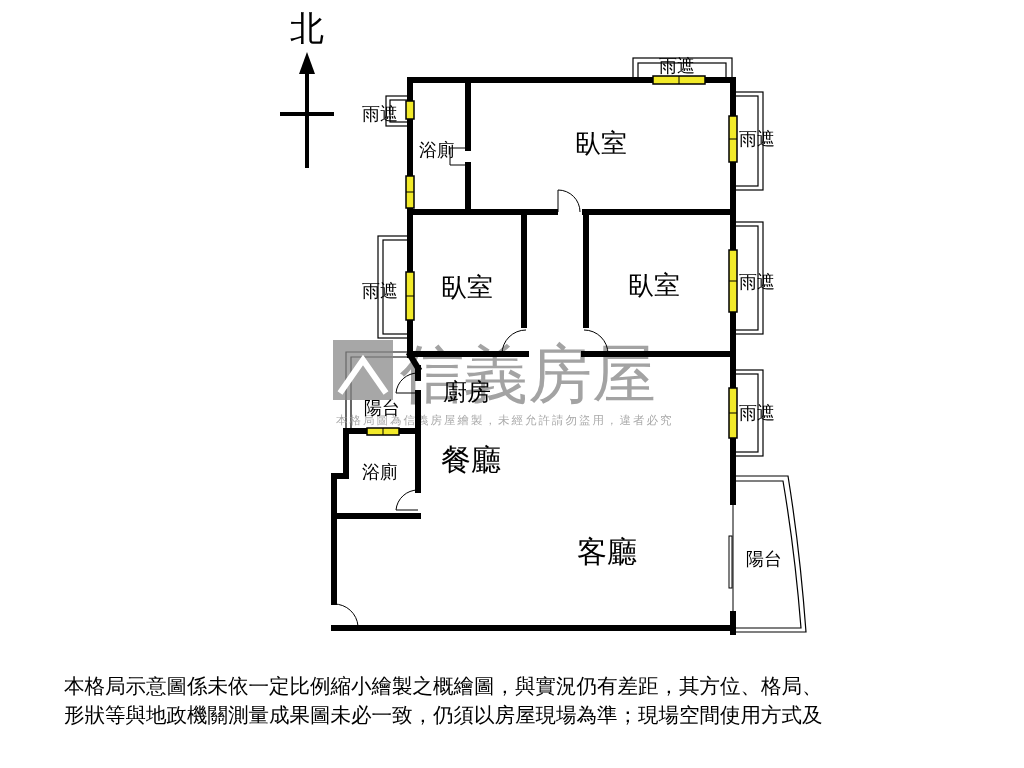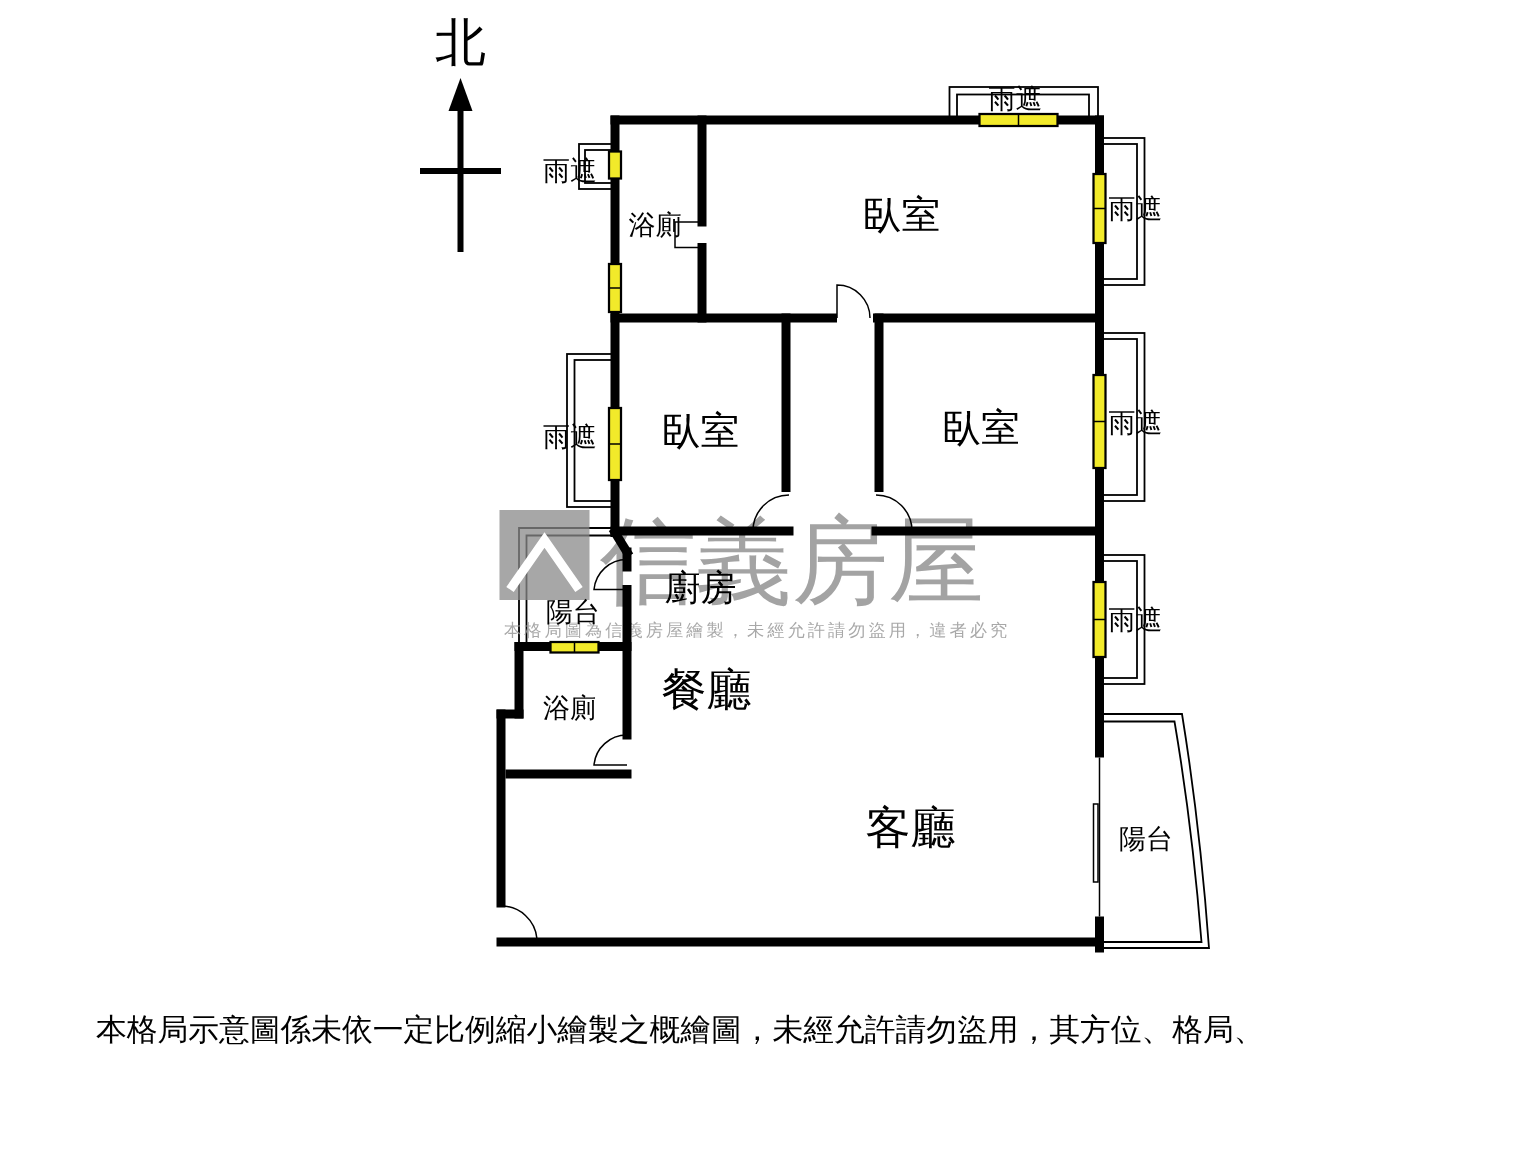--- a/index.html
+++ b/index.html
@@ -154,14 +154,15 @@
     <text class="lbl" x="659" y="72" font-size="18">雨遮</text>
     <text class="lbl" x="362" y="120" font-size="18">雨遮</text>
     <text class="lbl" x="739" y="145" font-size="18">雨遮</text>
     <text class="lbl" x="362" y="297" font-size="18">雨遮</text>
     <text class="lbl" x="739" y="288" font-size="18">雨遮</text>
     <text class="lbl" x="739" y="419" font-size="18">雨遮</text>
   </g>
 </svg>
 
 <div class="disclaimer">
-  <div>本格局示意圖係未依一定比例縮小繪製之概繪圖，未經允許請勿盜用，其方位、格局、</div>
+  <div>本格局示意圖係未依一定比例縮小繪製之概繪圖，與實況仍有差距，其方位、格局、</div>
+  <div>形狀等與地政機關測量成果圖未必一致，仍須以房屋現場為準；現場空間使用方式及</div>
 </div>
 
 </body></html>

